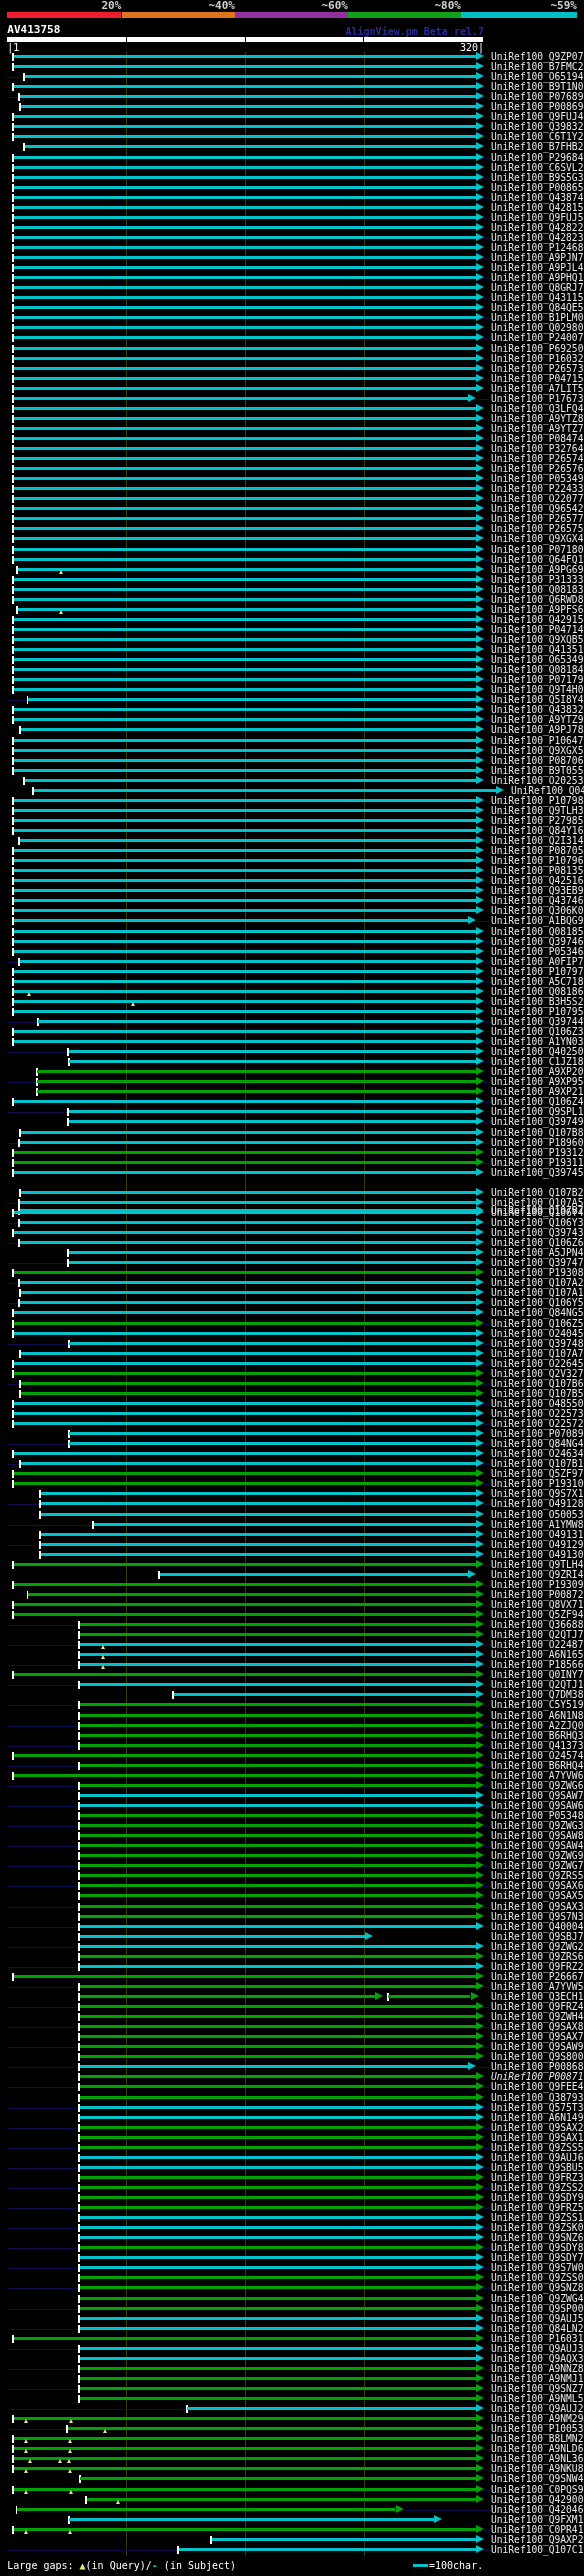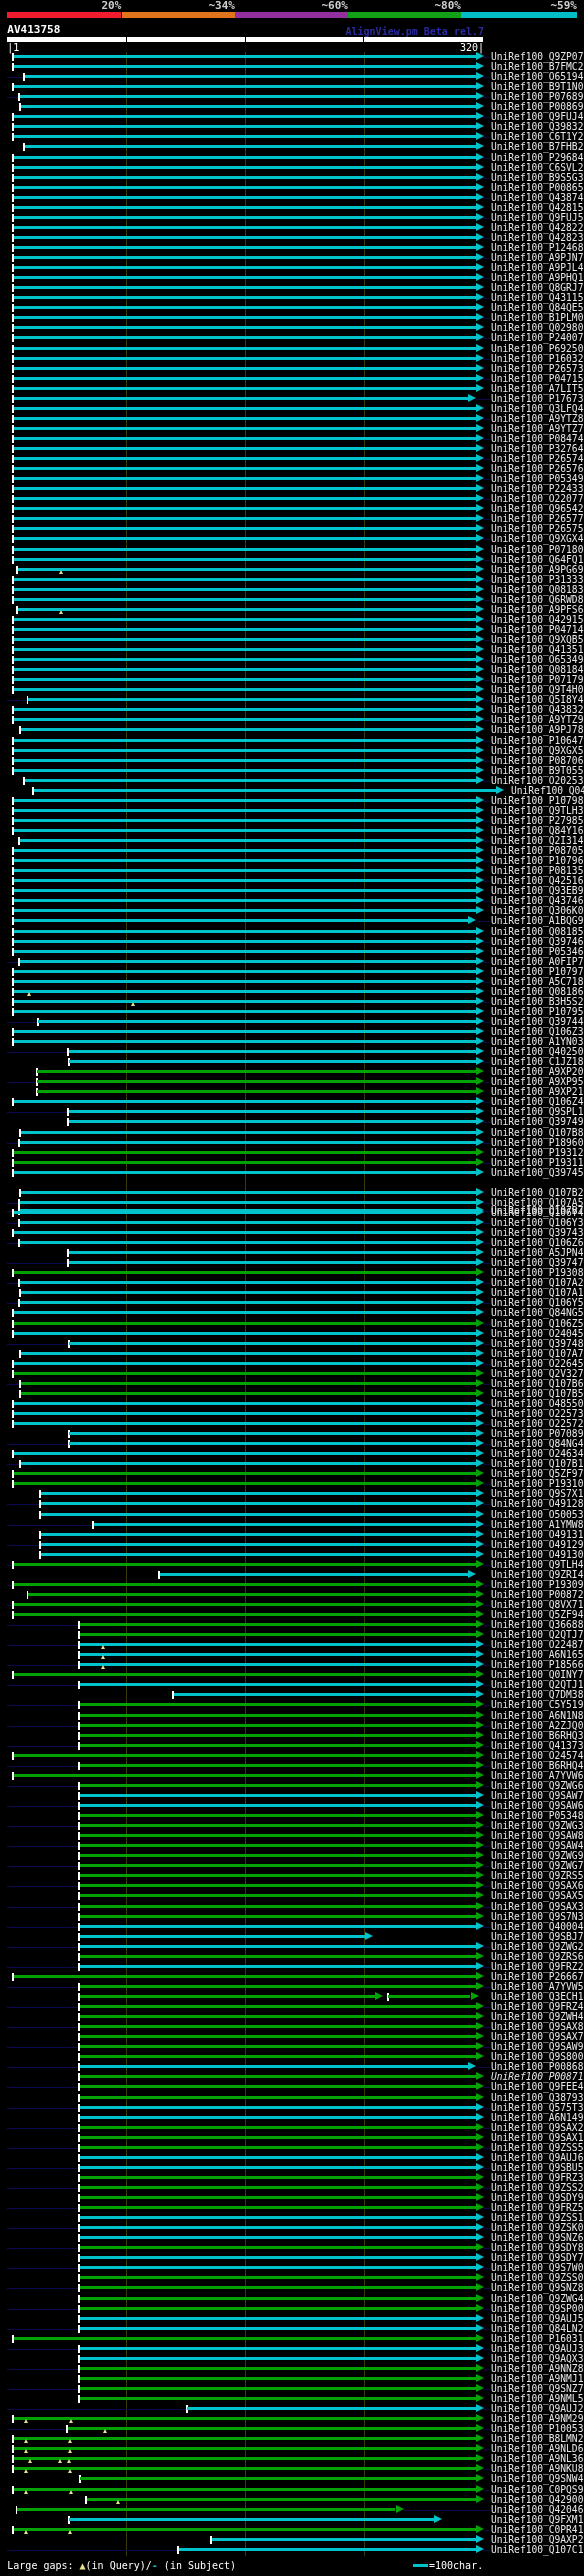--- a/index.html
+++ b/index.html
@@ -37,21 +37,21 @@
   #sc-swatch{position:absolute;left:413px;top:2564px;width:14.6px;height:2.7px;background:#00c2ca;}
   #sc-label{position:absolute;left:429px;top:2560px;color:#fff;font-size:10px;}
 </style>
 </head>
 <body>
 
 <div id="screen">
 
   <div id="scalebar">
     <span class="pct" style="left:7.3px;width:114px">20%</span>
-    <span class="pct" style="left:122px;width:113px">~34%</span>
+    <span class="pct" style="left:122px;width:113px">~40%</span>
     <span class="pct" style="left:235px;width:113px">~60%</span>
     <span class="pct" style="left:348px;width:113px">~80%</span>
     <span class="pct" style="left:461px;width:116px">~59%</span>
     <div class="scaleseg" style="left: 7.3px; width: 114px; background: rgb(238, 28, 45);"></div>
     <div class="scaleseg" style="left: 122px; width: 113px; background: rgb(225, 115, 29);"></div>
     <div class="scaleseg" style="left: 235px; width: 113px; background: rgb(148, 47, 160);"></div>
     <div class="scaleseg" style="left: 348px; width: 113px; background: rgb(18, 160, 25);"></div>
     <div class="scaleseg" style="left: 461px; width: 116px; background: rgb(0, 189, 198);"></div>
   </div>
 

